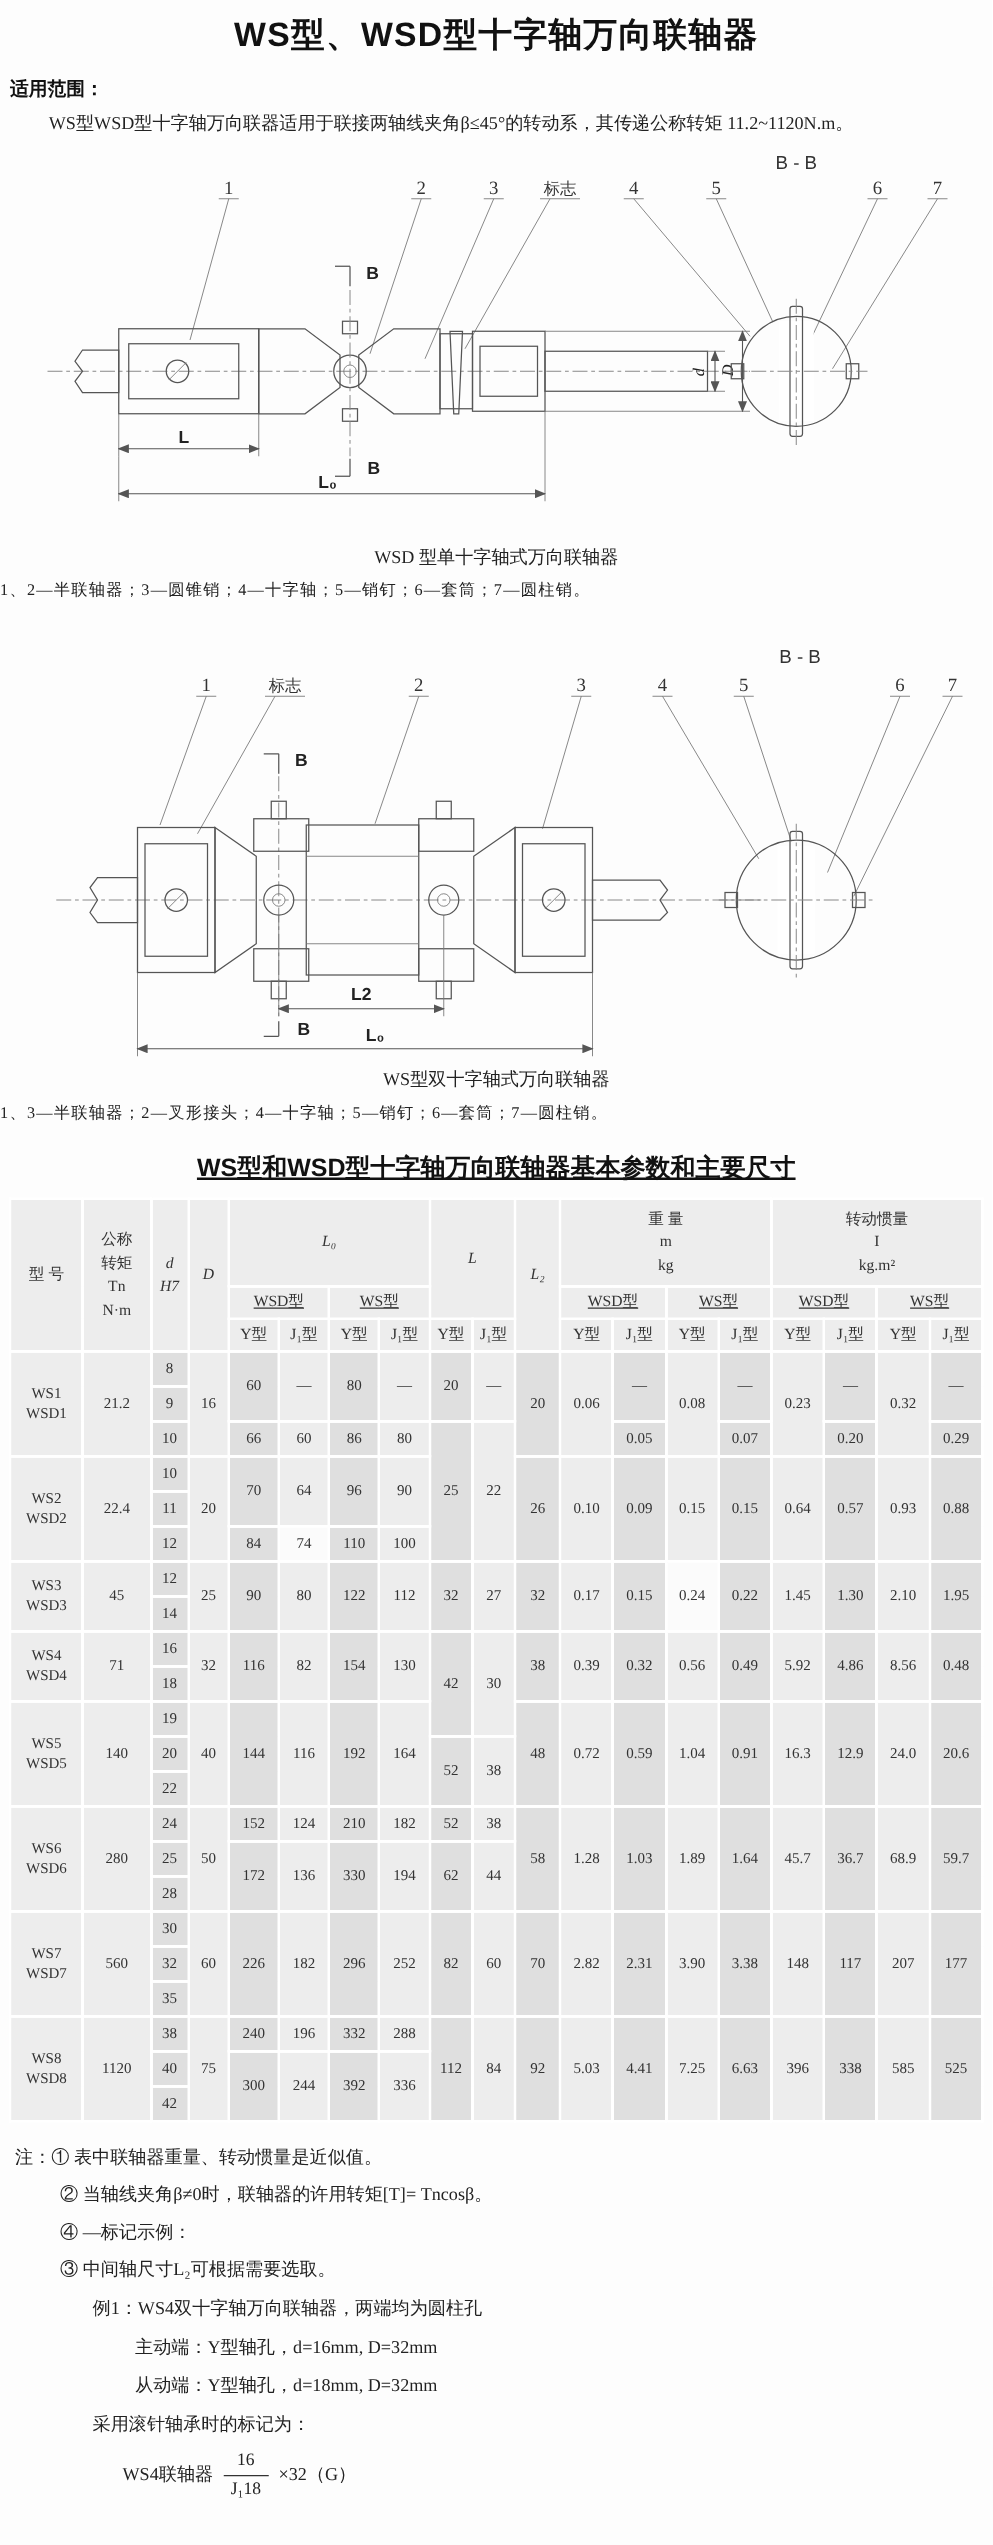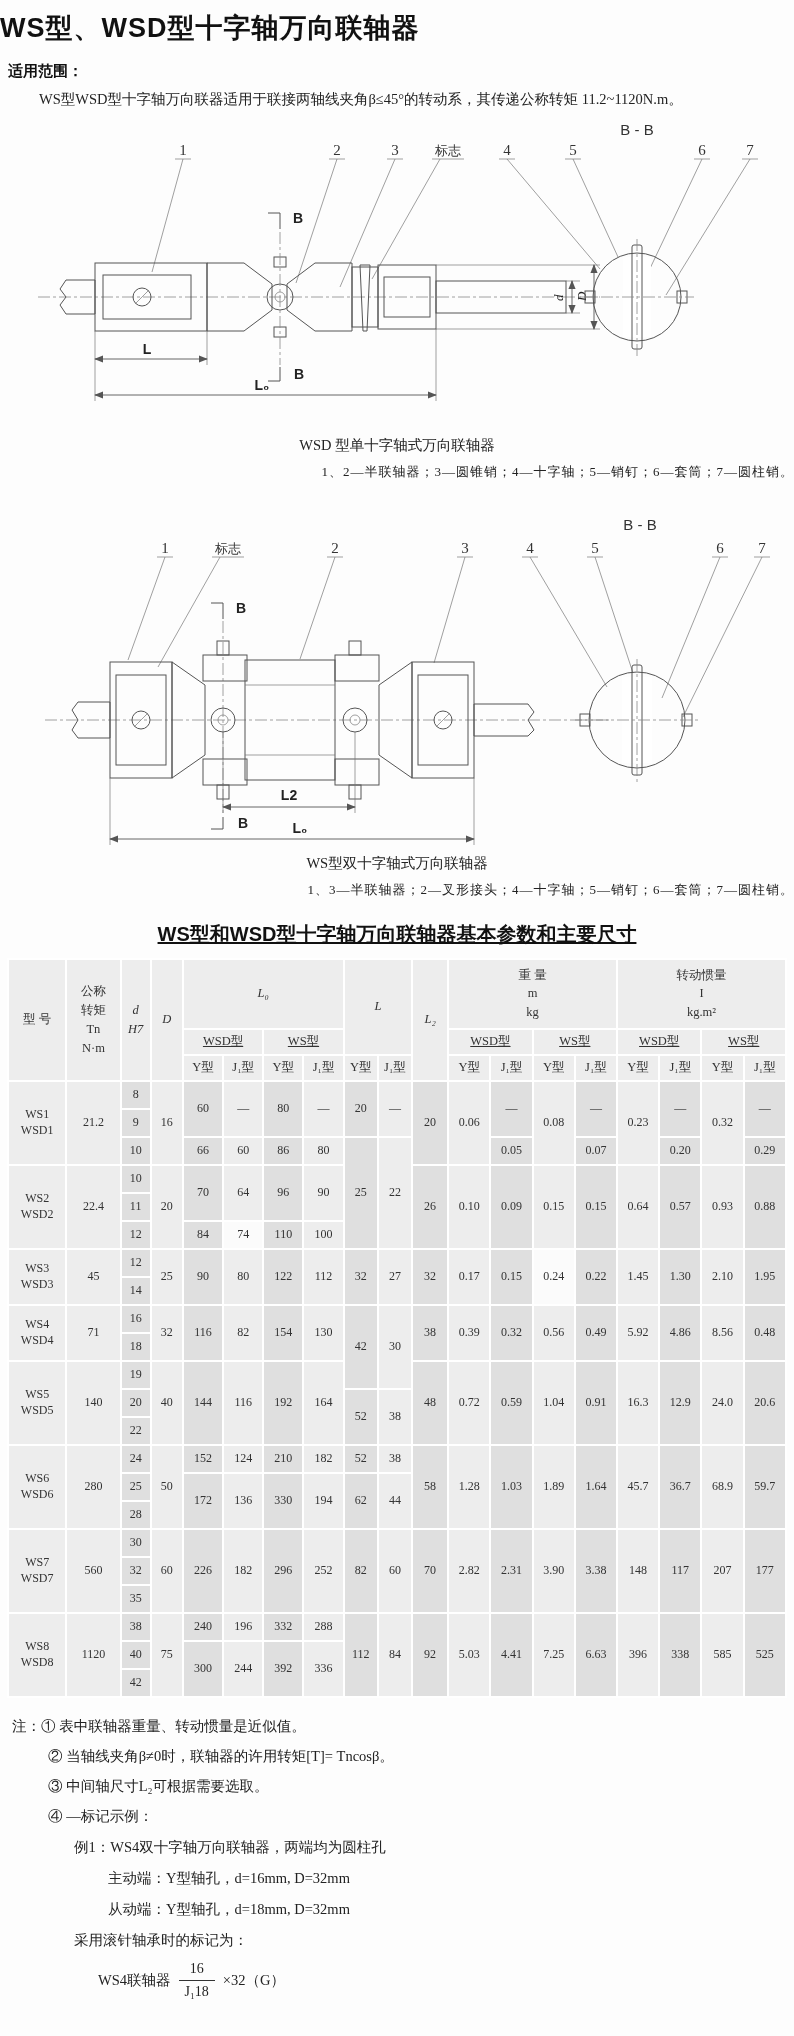--- a/index.html
+++ b/index.html
@@ -1,27 +1,27 @@
 <!DOCTYPE html>
 <html><head>
 <meta charset="utf-8">
 <style>
   html,body{margin:0;padding:0;background:#fff;}
   .page{width:794px;min-height:2036px;background:#fdfdfd;box-sizing:border-box;color:#222;
         font-family:"Liberation Serif",serif;position:relative;overflow:hidden;}
   .page-title{font-family:"Liberation Sans",sans-serif;font-weight:bold;font-size:27px;
-        margin:10px 0 0 0;letter-spacing:1px;color:#111;}
+        text-align:center;margin:10px 0 0 0;letter-spacing:1px;color:#111;}
   .scope-heading{font-family:"Liberation Sans",sans-serif;font-weight:bold;font-size:15px;
         margin:16px 0 0 8px;color:#111;}
   .intro{font-size:14.5px;margin:8px 10px 0 10px;text-indent:2em;line-height:1.5;}
   figure{margin:0;padding:0;}
   .fig1 svg{display:block;margin-top:6px;}
   .fig2 svg{display:block;margin-top:14px;}
   .fig-caption{text-align:center;font-size:14.5px;margin-top:4px;color:#222;}
-  .fig-legend{text-align:right;font-size:13px;margin-top:8px;color:#222;letter-spacing:1px;}
+  .fig-legend{text-align:left;font-size:13px;margin-top:8px;color:#222;letter-spacing:1px;}
   .table-title{font-family:"Liberation Sans",sans-serif;font-weight:bold;font-size:20px;
         text-align:center;margin:22px 0 10px 0;color:#111;text-decoration:underline;}
   table.params{border-collapse:collapse;table-layout:fixed;width:780px;margin:0 auto;
         font-family:"Liberation Serif",serif;}
   table.params th,table.params td{border:2px solid #fff;background:#ededed;text-align:center;
         vertical-align:middle;font-size:12px;font-weight:normal;color:#333;
         white-space:pre-line;padding:1px 1px;overflow:hidden;}
   table.params th{font-size:12.5px;line-height:1.5;}
   table.params .dk{background:#dfdfdf;}
   table.params .w{background:#fbfbfb;}
@@ -596,22 +596,22 @@
         </tr>
         <tr>
           <td class="dk">42</td>
         </tr>
       </tbody>
   </table>
 
   <div class="notes">
     <div class="note-first"><span class="note-label">注：</span><span>① 表中联轴器重量、转动惯量是近似值。</span></div>
     <div class="note-line">② 当轴线夹角β≠0时，联轴器的许用转矩[T]= Tncosβ。</div>
+    <div class="note-line">④ —标记示例：</div>
     <div class="note-line">③ 中间轴尺寸L₂可根据需要选取。</div>
-    <div class="note-line">④ —标记示例：</div>
     <div class="ex-line1">例1：WS4双十字轴万向联轴器，两端均为圆柱孔</div>
     <div class="ex-line23">主动端：Y型轴孔，d=16mm, D=32mm</div>
     <div class="ex-line23">从动端：Y型轴孔，d=18mm, D=32mm</div>
     <div class="ex-line4">采用滚针轴承时的标记为：</div>
     <div class="designation">
       <span>WS4联轴器</span>
       <span class="frac">
         <span class="num">16</span>
         <span class="den">J₁18</span>
       </span>

